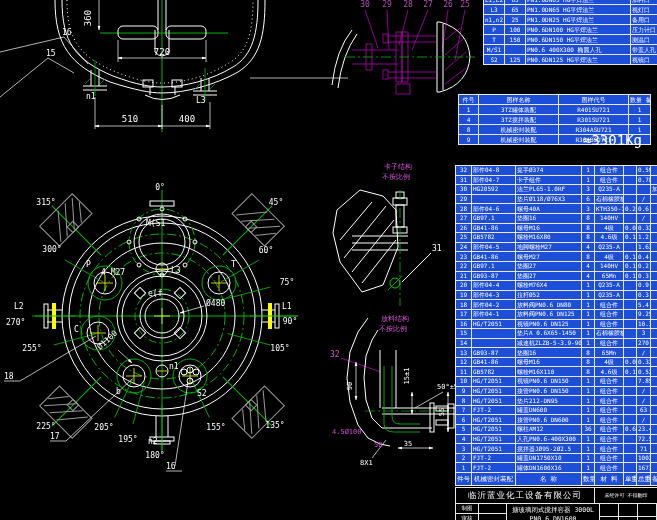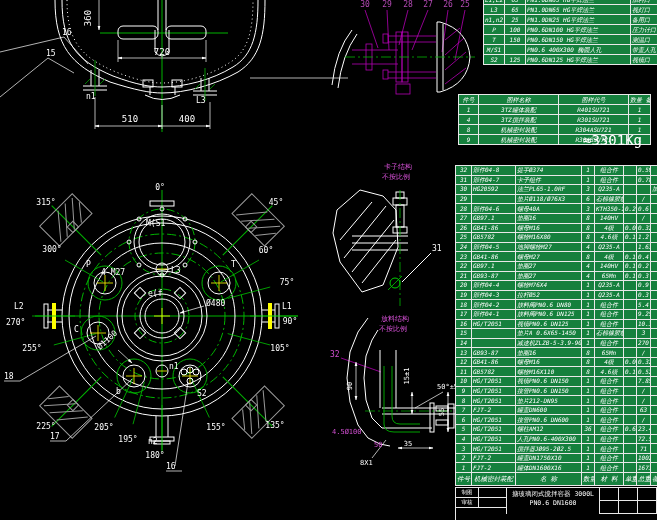--- a/index.html
+++ b/index.html
@@ -1,19 +1,19 @@
 <!DOCTYPE html>
 <html><head>
 <meta charset="utf-8">
 <style>
   html,body{margin:0;padding:0;background:#000;}
   #canvas{position:relative;width:657px;height:520px;background:#000;overflow:hidden;
           font-family:"DejaVu Sans Mono",monospace;}
   svg text{font-family:"DejaVu Sans Mono",monospace;}
-  table{border-collapse:collapse;table-layout:fixed;color:#fff;position:absolute;background:#15803d;font-style:italic;}
+  table{border-collapse:collapse;table-layout:fixed;color:#fff;position:absolute;background:#1d4ed8;}
   td{border:1px solid #e8e8e8;padding:0 1px;white-space:nowrap;overflow:hidden;font-weight:normal;}
   .noz{left:483px;top:-6px;width:210px;font-size:6px;}
   .noz td{height:9px;line-height:9px;}
   .noz .c{text-align:center;}
   .ref{left:458px;top:94px;width:192px;font-size:6px;}
   .ref td{height:9px;line-height:9px;text-align:center;}
   .bom{left:455px;top:165px;width:202px;font-size:6px;}
   .bom td{height:8.6px;line-height:8px;}
   .bom .c{text-align:center;}
   .bom .hd td{height:12px;line-height:12px;text-align:center;font-size:6.5px;}
@@ -824,20 +824,24 @@
       <td>材 料</td>
       <td>单重</td>
       <td>总重</td>
       <td>备注</td>
     </tr>
   </tbody>
 </table>
 
 
 <div class="tb">
+  <div class="tb-row1">
+    <div class="tb-company">临沂蓝业化工设备有限公司</div>
+    <div class="tb-notice">未经许可 不得翻印</div>
+  </div>
   <div class="tb-row2">
     <div class="tb-left">
       <div class="r">
             <div class="l">制图</div>
             <div style="flex:1"></div>
           </div>
       <div class="r">
             <div class="l">审核</div>
             <div style="flex:1"></div>
           </div>

